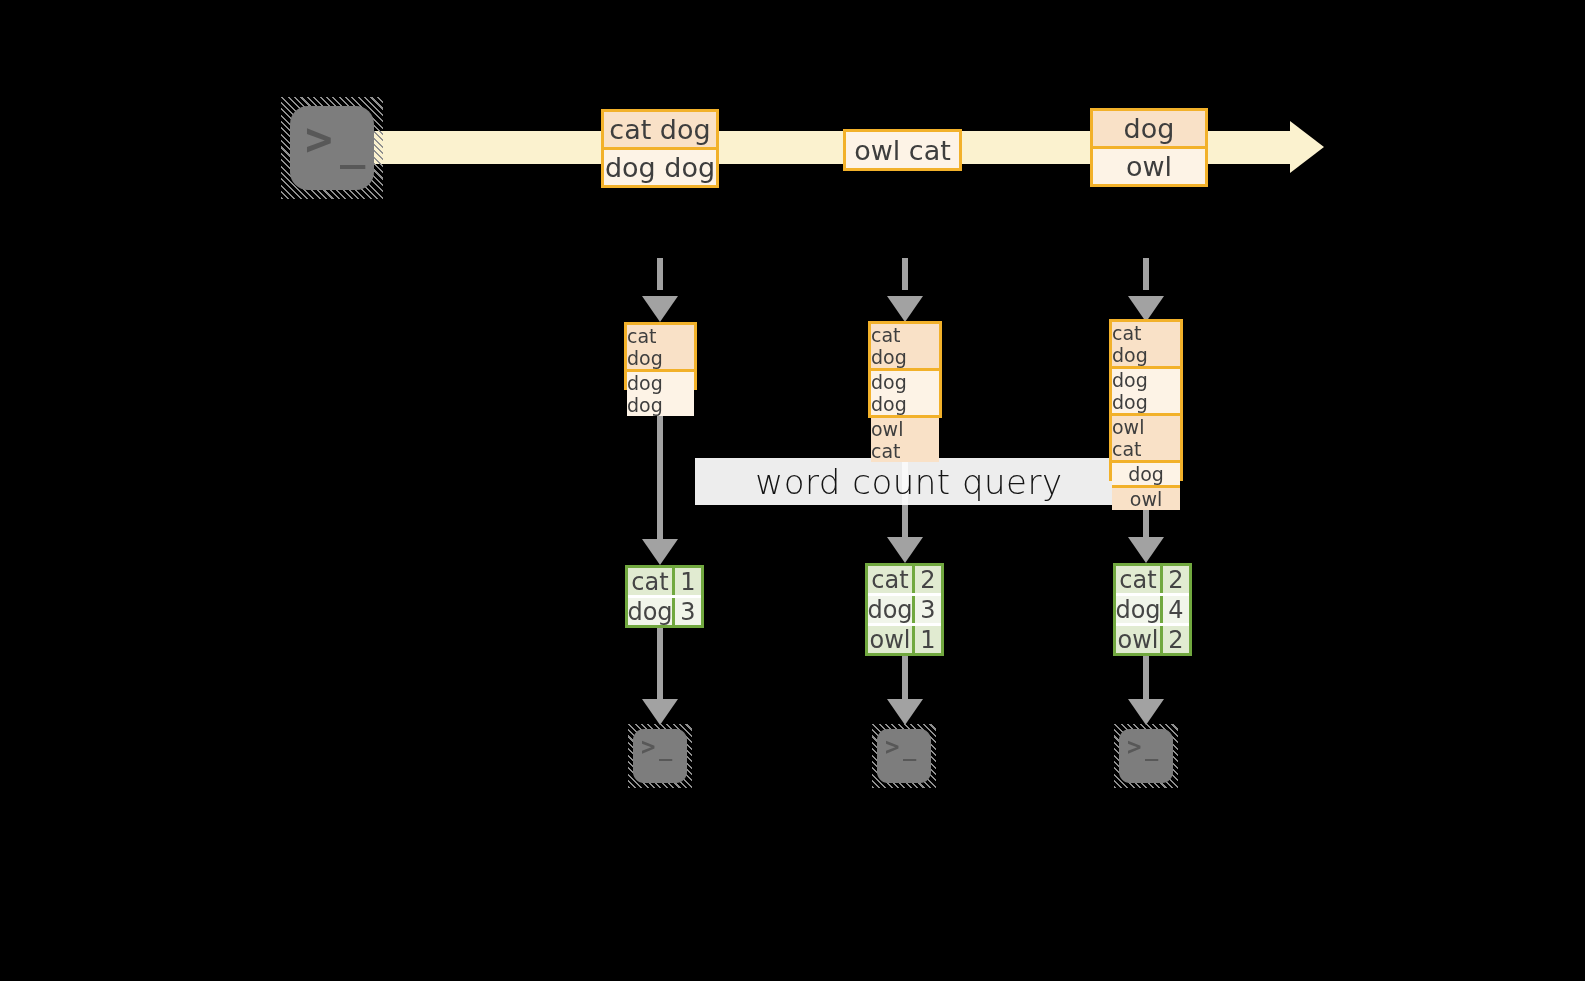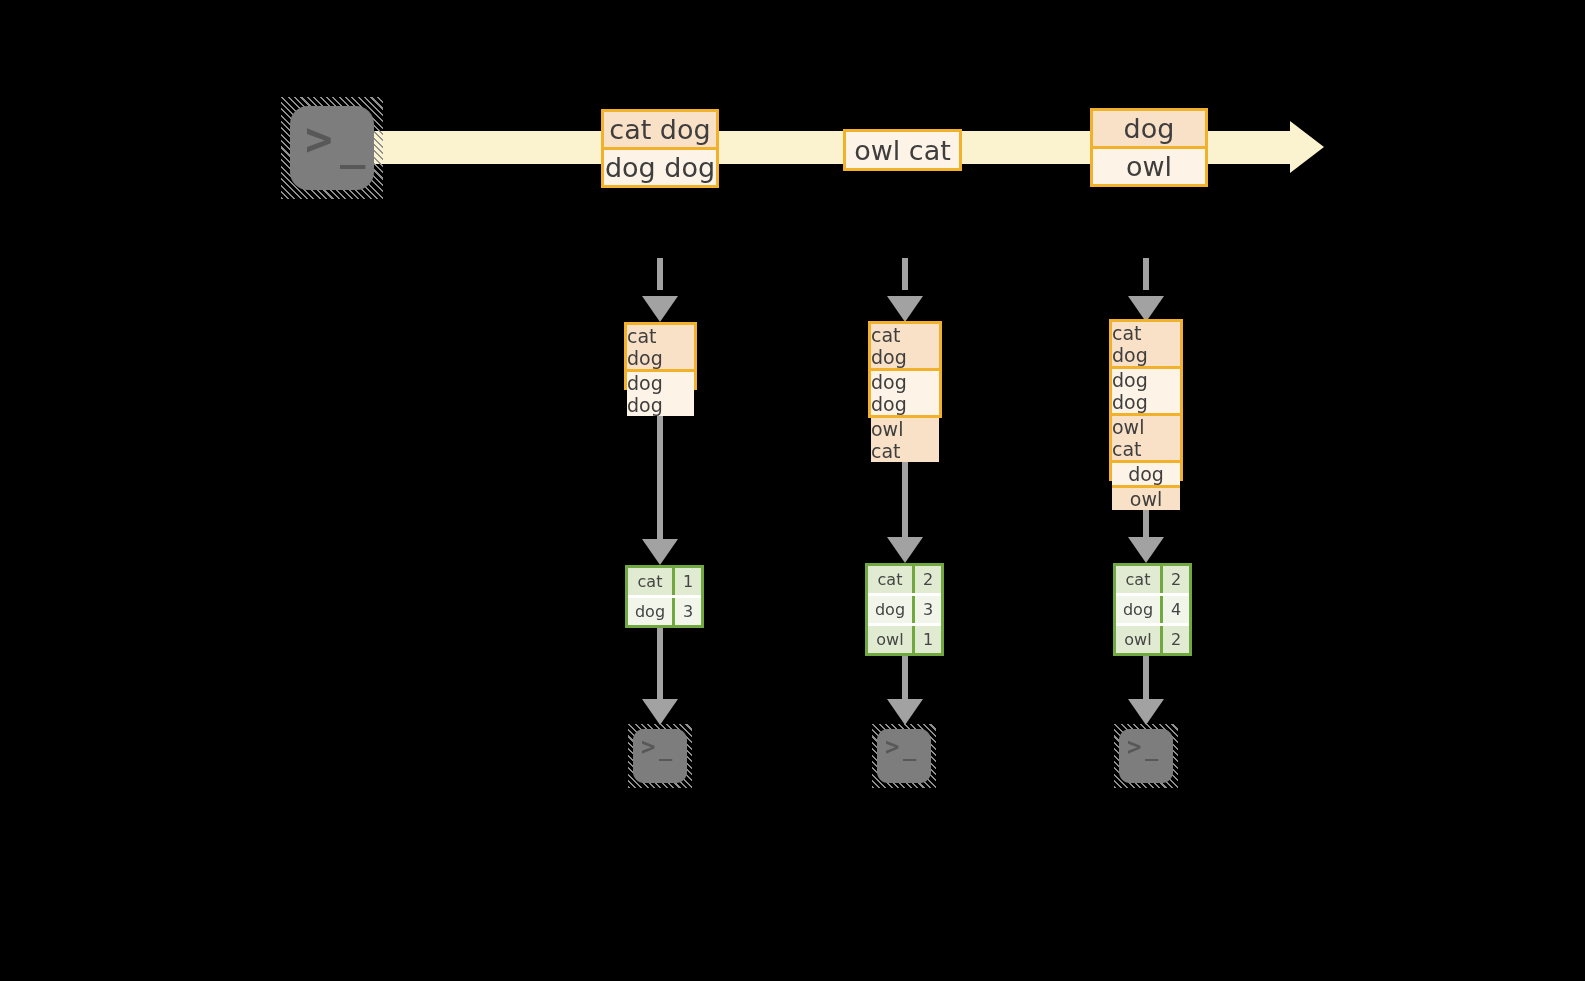--- a/index.html
+++ b/index.html
@@ -44,21 +44,21 @@
     border-top:26px solid #A2A2A2;}
 
   
   .qband{position:absolute;left:695px;top:458px;width:428px;height:47px;
     background:rgba(255,255,255,0.93);display:flex;align-items:center;justify-content:center;z-index:5;}
   .qband span{font-size:34px;font-weight:300;color:#141414;letter-spacing:0.5px;}
 
   
   .wtable{position:absolute;border:3px solid #71A83F;background:#ffffff;
     display:grid;grid-template-columns:47px 26px;grid-auto-rows:27px;row-gap:3px;z-index:6;}
-  .wtable .cell{display:flex;align-items:center;justify-content:center;font-size:16px;color:#454545;}
+  .wtable .cell{display:flex;align-items:center;justify-content:center;font-size:24px;color:#454545;}
   .wtable .wcell{border-right:3px solid #71A83F;box-sizing:border-box;}
   .wtable .rA{background:#E1EBD1;}
   .wtable .rB{background:#F1F5EA;}
 </style>
 </head>
 <body>
 
 <div id="canvas">
 
   <div class="stream-band"></div>
@@ -111,20 +111,23 @@
 
   <div class="shaft" style="left:657px;top:388px;height:151px;"></div>
   <div class="ahead" style="left:642px;top:539px;"></div>
 
   <div class="shaft" style="left:902px;top:415px;height:122px;"></div>
   <div class="ahead" style="left:887px;top:537px;"></div>
 
   <div class="shaft" style="left:1143px;top:478px;height:59px;"></div>
   <div class="ahead" style="left:1128px;top:537px;"></div>
 
+  <div class="qband">
+    <span>word count query</span>
+  </div>
 
   <div class="wtable" style="left:625px;top:565px;">
     <div class="cell wcell rA">cat</div>
     <div class="cell rA">1</div>
     <div class="cell wcell rB">dog</div>
     <div class="cell rB">3</div>
   </div>
 
   <div class="wtable" style="left:865px;top:563px;">
     <div class="cell wcell rA">cat</div>

